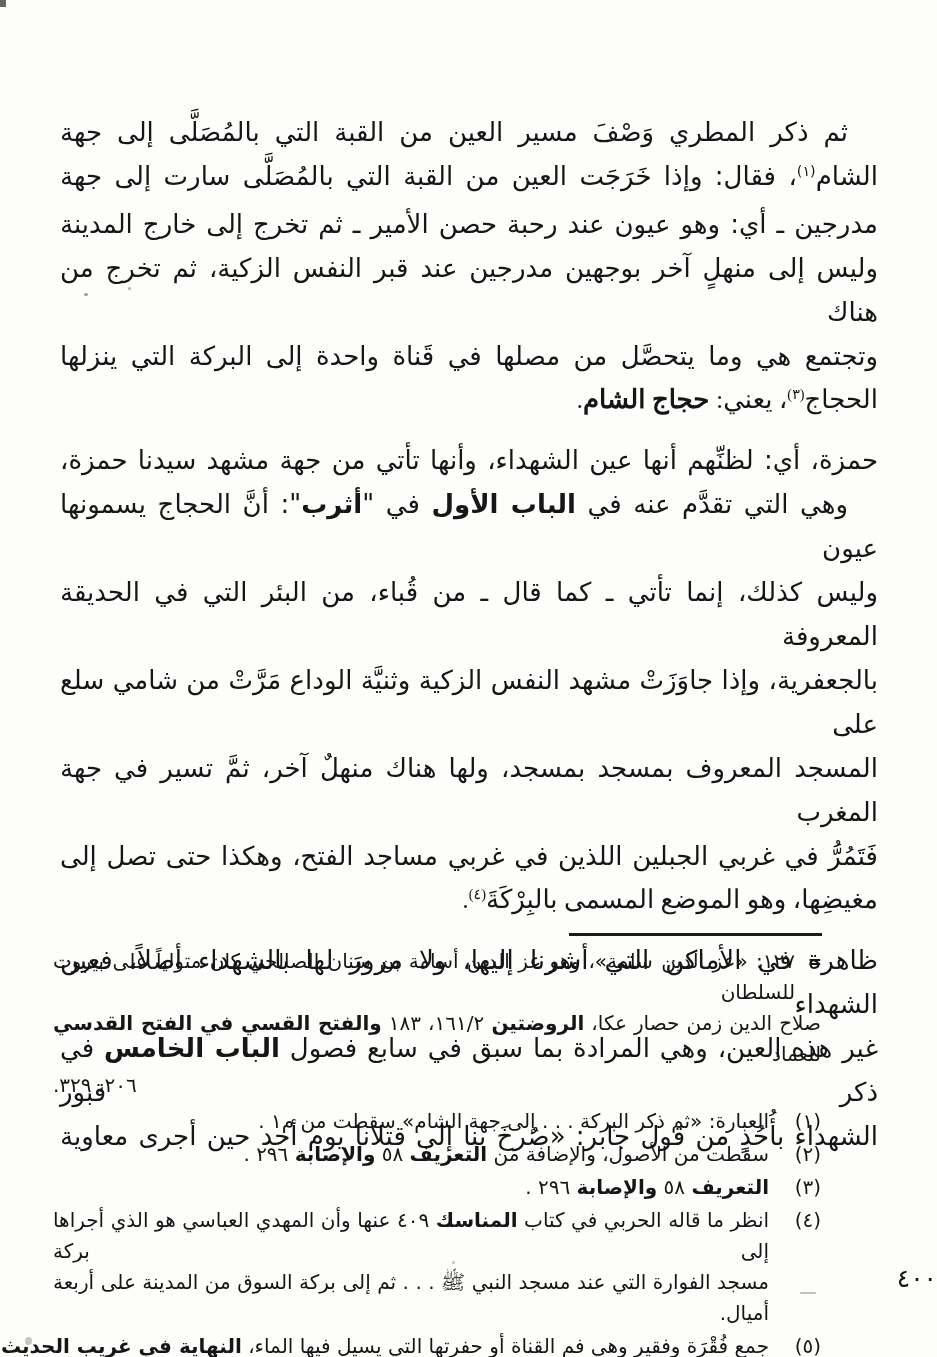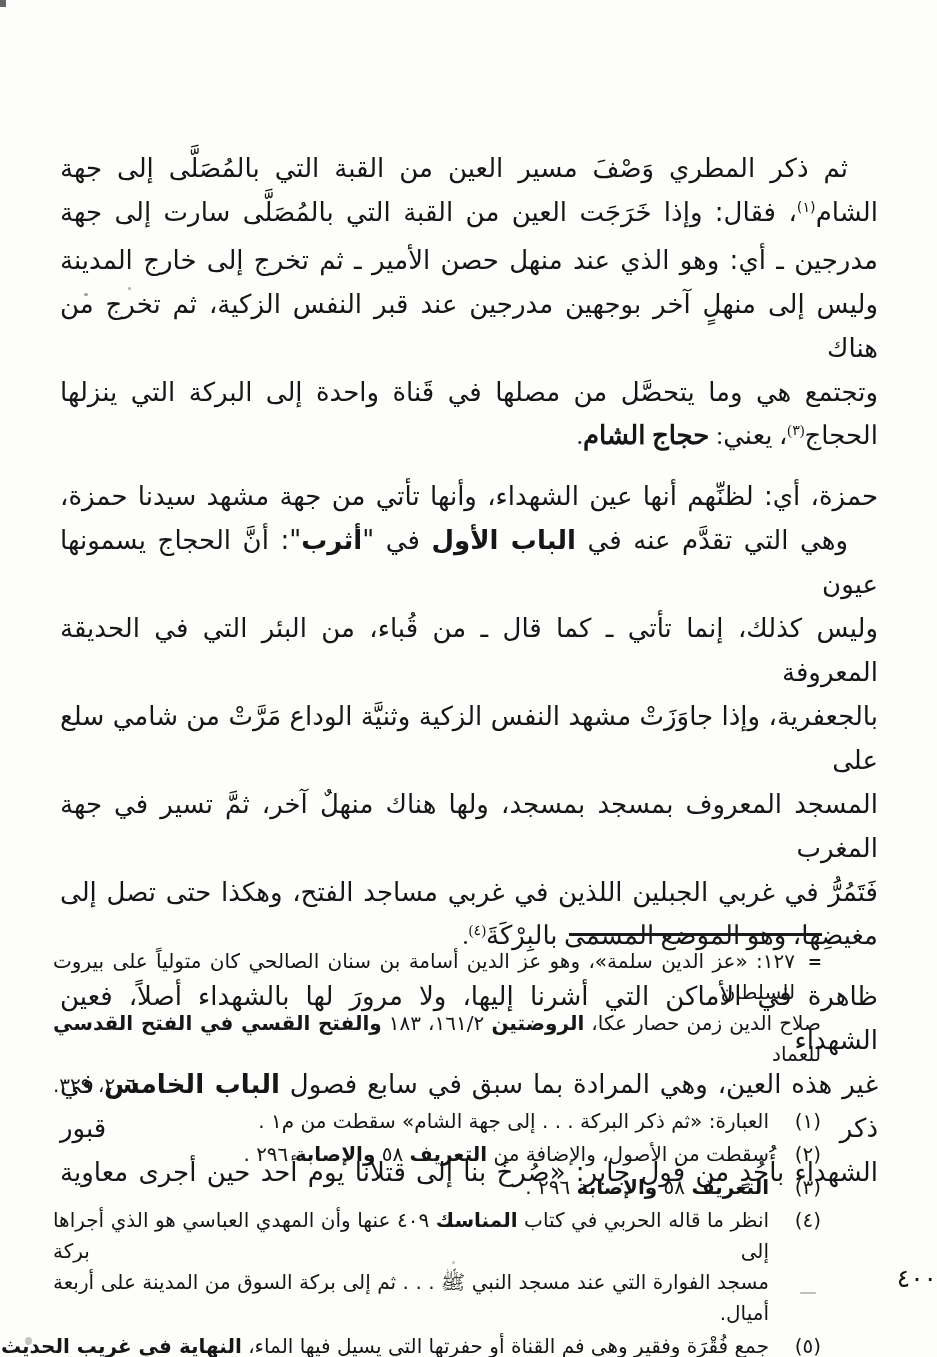--- a/index.html
+++ b/index.html
@@ -13,21 +13,20 @@
     direction:rtl;
     overflow:hidden;
     margin:0 auto;
   }
   
   .body-text {
     position:absolute;
     top:110px; right:59px; width:818px;
     font-size:26px;
     line-height:44px;
-    margin-top:36px;
   }
   .para + .para { margin-top:13px; }
   .bline { text-align:justify; text-align-last:justify; }
   .bline.first { text-indent:30px; }
   .bline.endr { text-align-last:right;font-family:Liberation Serif, serif; }
   sup {
     font-size:0.55em;
     vertical-align:baseline;
     position:relative;
     top:-0.6em;
@@ -78,21 +77,21 @@
 </head>
 <body>
 
 <div class="page">
 
   <div class="body-text">
 
     <div class="para">
       <div class="bline first">ثم ذكر المطري وَصْفَ مسير العين من القبة التي بالمُصَلَّى إلى جهة</div>
       <div class="bline">الشام<sup>(١)</sup>، فقال: وإذا خَرَجَت العين من القبة التي بالمُصَلَّى سارت إلى جهة</div>
-      <div class="bline">مدرجين ـ أي: وهو الذي عند منهل حصن الأمير ـ ثم تخرج إلى خارج المدينة</div>
+      <div class="bline">مدرجين ـ أي: وهو عيون عند رحبة حصن الأمير ـ ثم تخرج إلى خارج المدينة</div>
       <div class="bline">وليس إلى منهلٍ آخر بوجهين مدرجين عند قبر النفس الزكية، ثم تخرج من هناك</div>
       <div class="bline">وتجتمع هي وما يتحصَّل من مصلها في قَناة واحدة إلى البركة التي ينزلها</div>
       <div class="bline endr">الحجاج<sup>(٣)</sup>، يعني: <b>حجاج الشام</b>.</div>
     </div>
 
     <div class="para">
       <div class="bline">حمزة، أي: لظنِّهم أنها عين الشهداء، وأنها تأتي من جهة مشهد سيدنا حمزة،</div>
       <div class="bline first">وهي التي تقدَّم عنه في <b>الباب الأول</b> في "<b>أثرب</b>": أنَّ الحجاج يسمونها عيون</div>
       <div class="bline">وليس كذلك، إنما تأتي ـ كما قال ـ من قُباء، من البئر التي في الحديقة المعروفة</div>
       <div class="bline">بالجعفرية، وإذا جاوَزَتْ مشهد النفس الزكية وثنيَّة الوداع مَرَّتْ من شامي سلع على</div>

